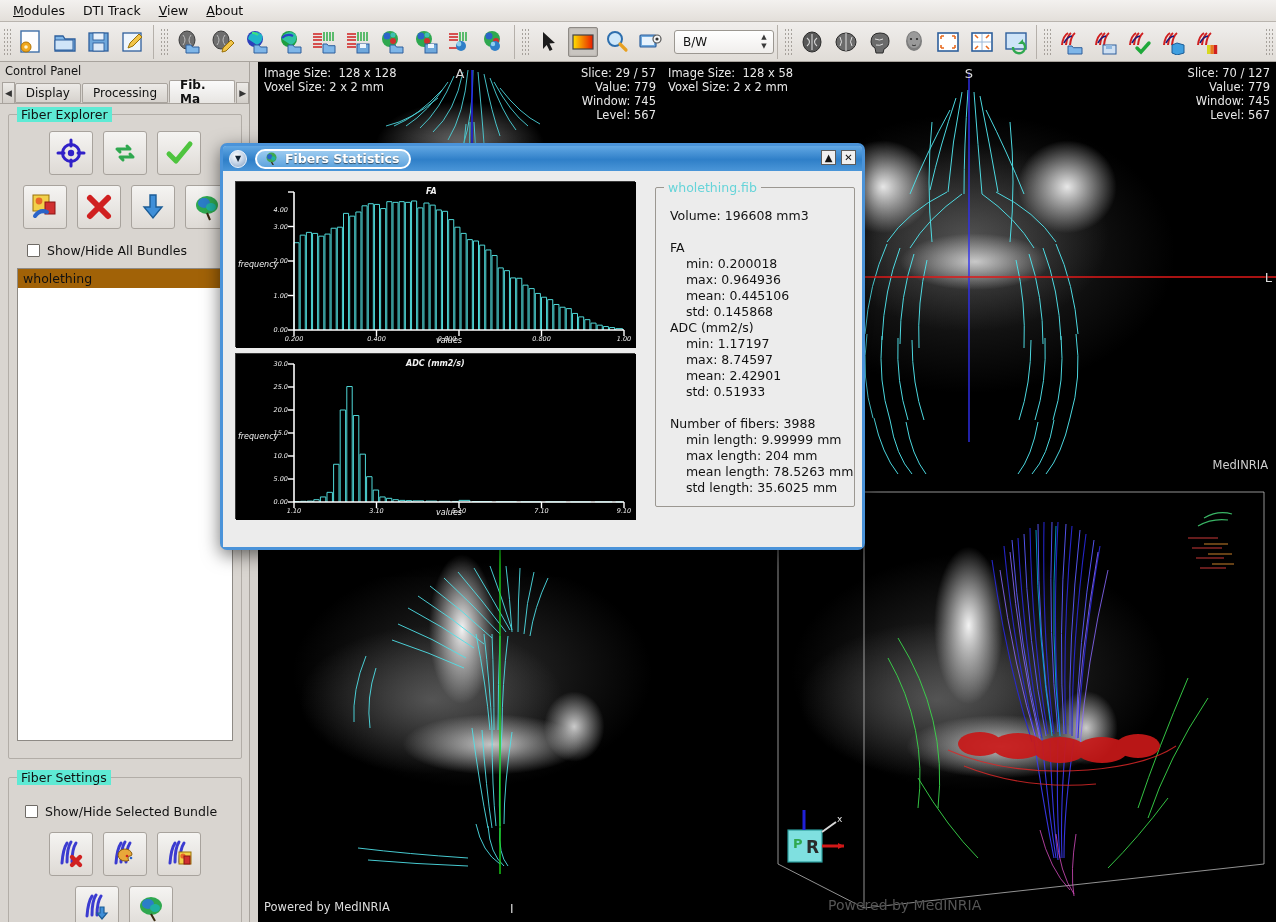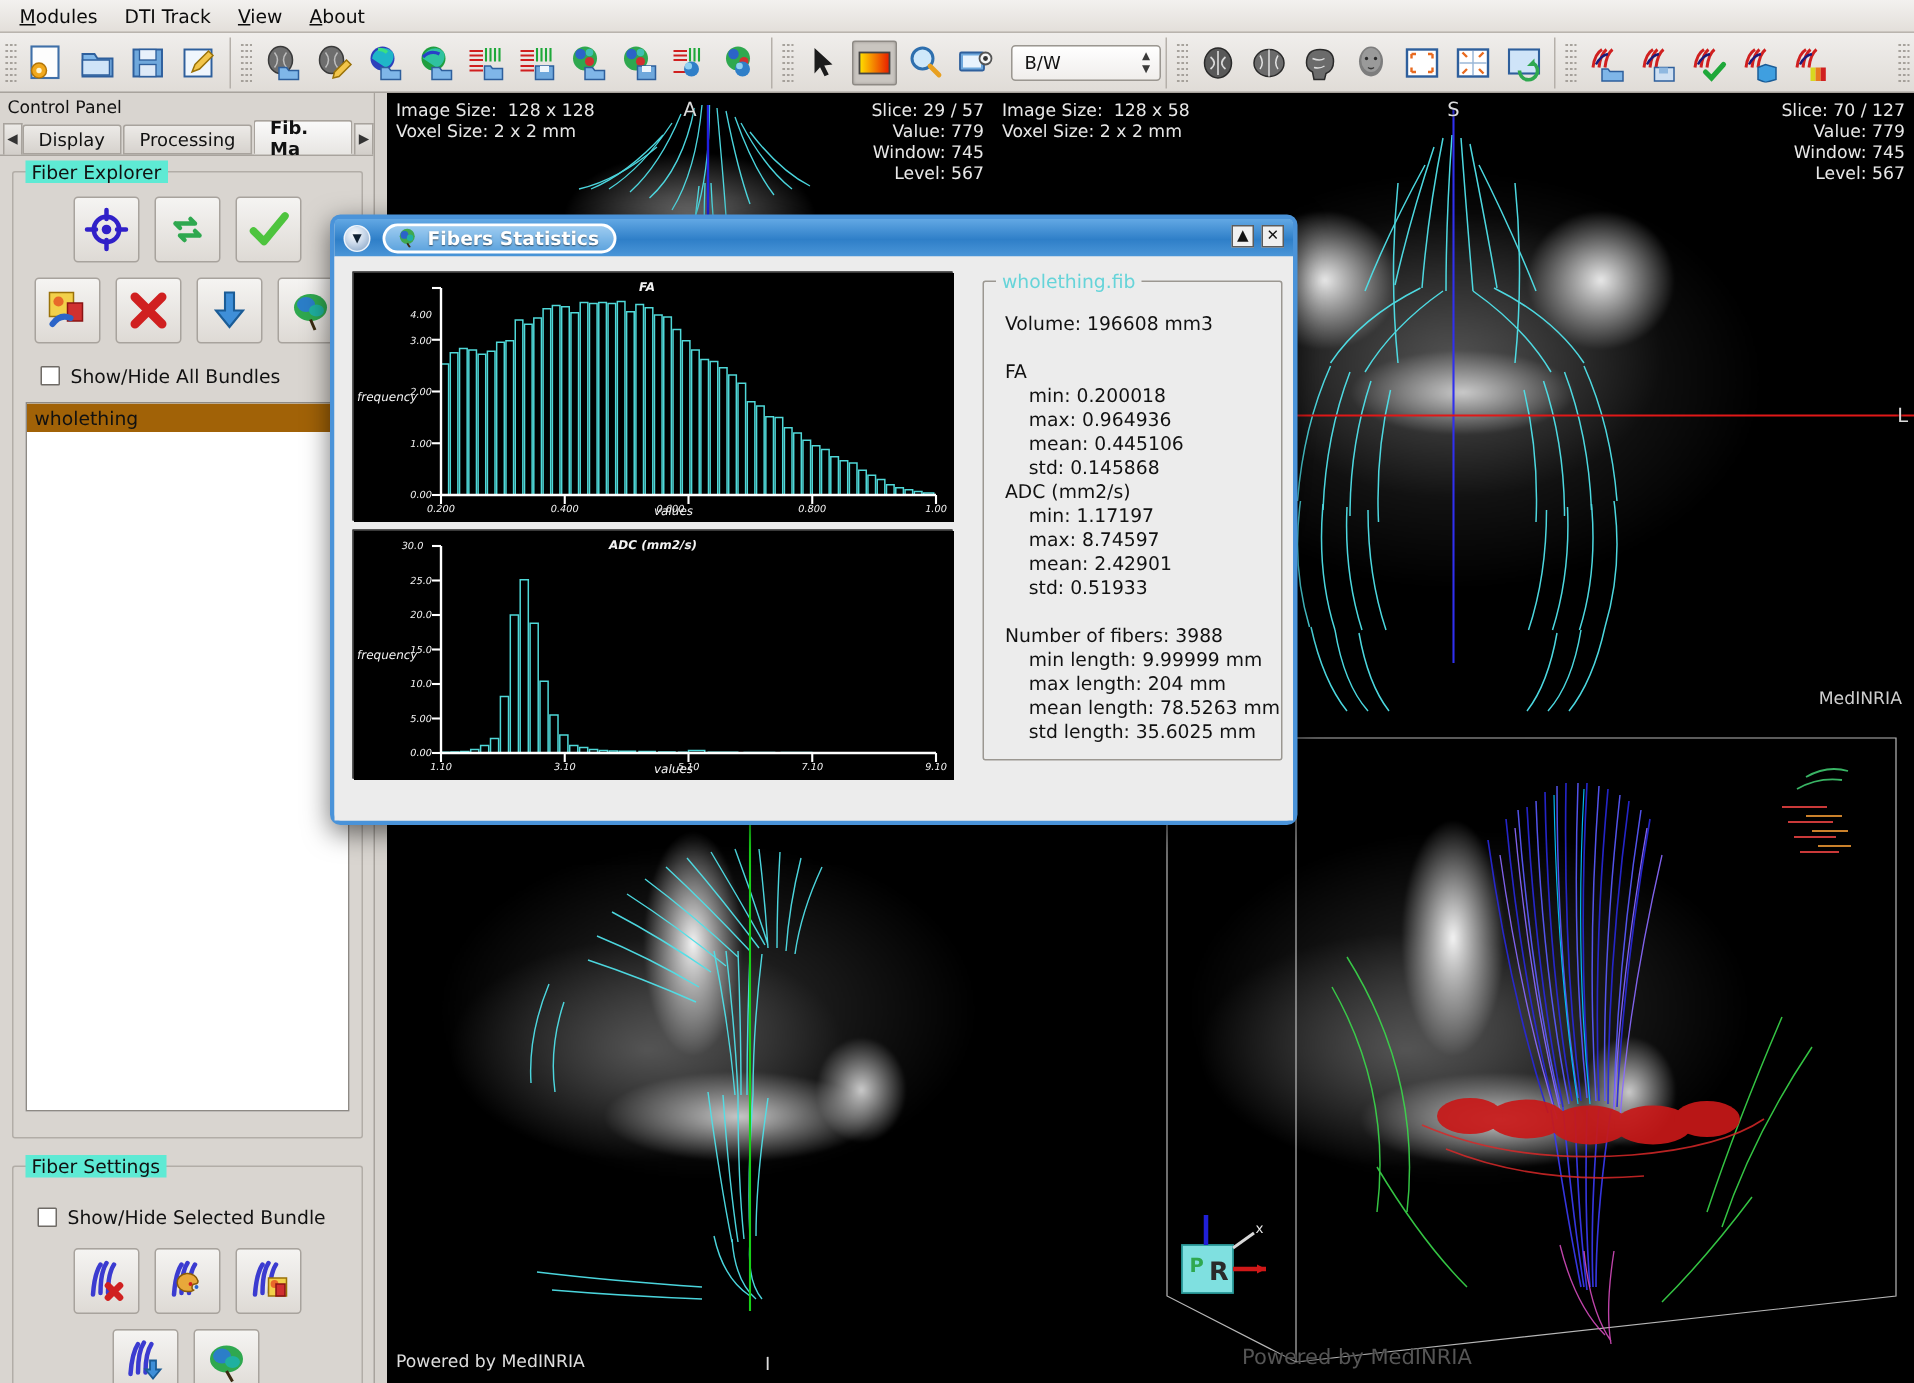--- a/index.html
+++ b/index.html
@@ -966,21 +966,21 @@
         <div class="chart-title" style="left:170px; top:5px;">ADC (mm2/s)</div>
         <div class="ax-name" style="left:2px; top:78px;">frequency</div>
         <div class="ax-name" style="left:200px; bottom:1px;">values</div>
         <div id="adc-ylabels">
             <div class="ax-lbl" style="left: 26px; top: 144px; width: 26px; text-align: right;">0.00</div>
             <div class="ax-lbl" style="left: 26px; top: 121px; width: 26px; text-align: right;">5.00</div>
             <div class="ax-lbl" style="left: 26px; top: 98px; width: 26px; text-align: right;">10.0</div>
             <div class="ax-lbl" style="left: 26px; top: 75px; width: 26px; text-align: right;">15.0</div>
             <div class="ax-lbl" style="left: 26px; top: 52px; width: 26px; text-align: right;">20.0</div>
             <div class="ax-lbl" style="left: 26px; top: 29px; width: 26px; text-align: right;">25.0</div>
-            <div class="ax-lbl" style="left: 26px; top: 6px; width: 26px; text-align: center;">30.0</div>
+            <div class="ax-lbl" style="left: 26px; top: 6px; width: 26px; text-align: right;">30.0</div>
           </div>
         <div id="adc-xlabels">
             <div class="ax-lbl" style="left: 45px; top: 153px; width: 26px; text-align: center;">1.10</div>
             <div class="ax-lbl" style="left: 127.5px; top: 153px; width: 26px; text-align: center;">3.10</div>
             <div class="ax-lbl" style="left: 210px; top: 153px; width: 26px; text-align: center;">5.10</div>
             <div class="ax-lbl" style="left: 292.5px; top: 153px; width: 26px; text-align: center;">7.10</div>
             <div class="ax-lbl" style="left: 375px; top: 153px; width: 26px; text-align: center;">9.10</div>
           </div>
       </div>
 

